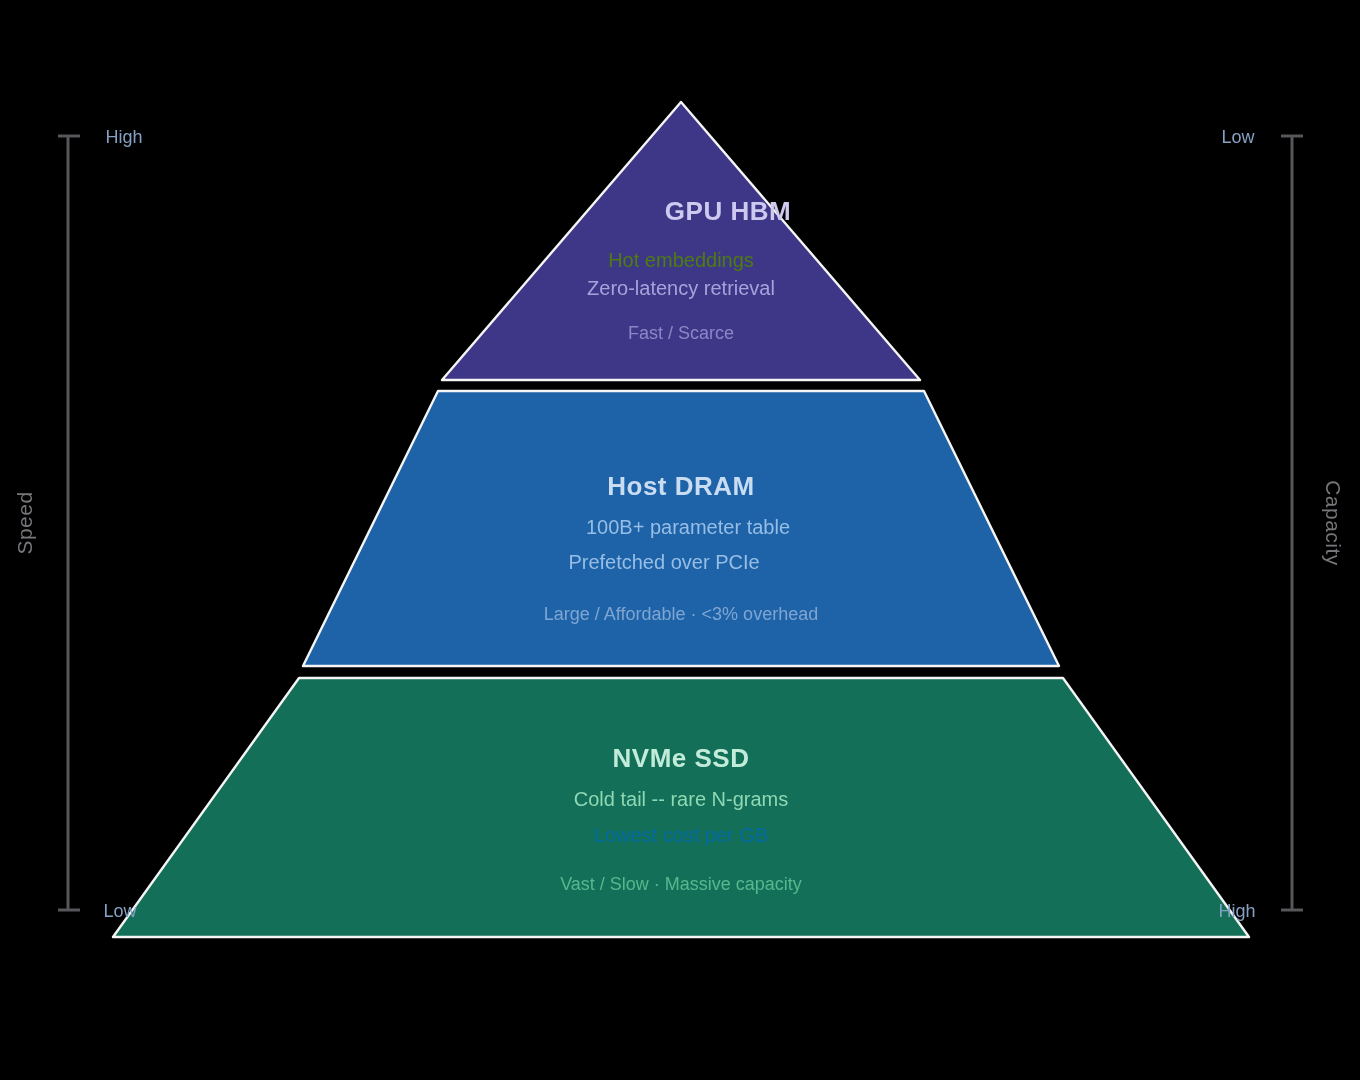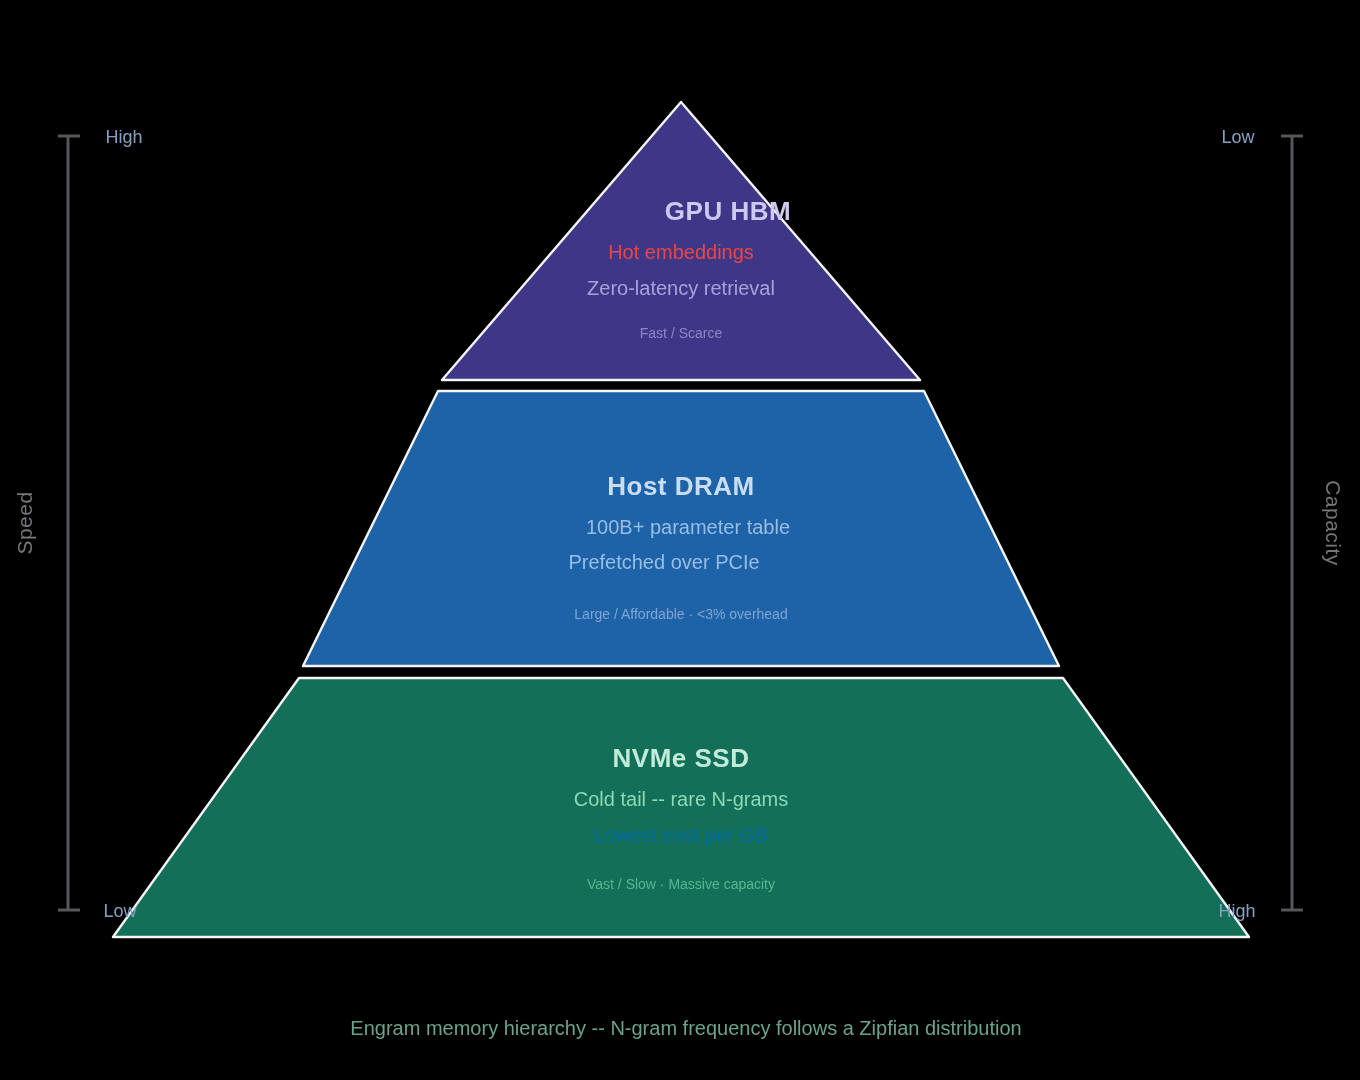--- a/index.html
+++ b/index.html
@@ -12,21 +12,21 @@
   }
   .layer { position: absolute; left: 0; top: 0; }
   .txt {
     position: absolute;
     transform: translate(-50%, -50%);
     white-space: nowrap;
     text-align: center;
   }
   .tier-title { font-size: 26px; font-weight: 700; letter-spacing: 0.5px; }
   .tier-line  { font-size: 20px; }
-  .tier-stat  { font-size: 14px; }
+  .tier-stat  { font-size: 18px; }
   .endpoint   { font-size: 18px; }
   .axis-title { font-size: 21px; letter-spacing: 0.5px; }
   .axis-title.left  { transform: translate(-50%, -50%) rotate(-90deg); }
   .axis-title.right { transform: translate(-50%, -50%) rotate(90deg); }
   .caption { font-size: 20px; }
 </style>
 </head>
 <body>
 
 <div class="stage" style="background: rgb(0, 0, 0);">
@@ -46,21 +46,21 @@
     </g>
 
     <g stroke="#57575b" stroke-width="3">
       <line x1="1292" y1="136" x2="1292" y2="910"></line>
       <line x1="1281" y1="136" x2="1303" y2="136"></line>
       <line x1="1281" y1="910" x2="1303" y2="910"></line>
     </g>
   </svg>
 
   <div class="txt tier-title" style="left: 681px; top: 211px; color: rgb(205, 201, 239); margin-left: 47px;">GPU HBM</div>
-  <div class="txt tier-line" style="left: 681px; top: 252px; color: #ef4444; text-align: right;">Hot embeddings</div>
+  <div class="txt tier-line" style="left: 681px; top: 260px; color: #4d7c0f; text-align: right;">Hot embeddings</div>
   <div class="txt tier-line" style="left: 681px; top: 288px; color: rgb(168, 162, 220);">Zero-latency retrieval</div>
   <div class="txt tier-stat" style="left: 681px; top: 333px; color: rgb(141, 134, 198);">Fast / Scarce</div>
 
   <div class="txt tier-title" style="left: 681px; top: 486px; color: rgb(200, 220, 242);">Host DRAM</div>
   <div class="txt tier-line" style="left: 688px; top: 527px; color: rgb(150, 190, 230);">100B+ parameter table</div>
   <div class="txt tier-line" style="left: 664px; top: 562px; color: rgb(150, 190, 230);">Prefetched over PCIe</div>
   <div class="txt tier-stat" style="left: 681px; top: 614px; color: rgb(127, 166, 210);">Large / Affordable · &lt;3% overhead</div>
 
   <div class="txt tier-title" style="left: 681px; top: 758px; color: rgb(194, 236, 217); text-align: right;">NVMe SSD</div>
   <div class="txt tier-line" style="left: 681px; top: 799px; color: rgb(142, 216, 180);">Cold tail -- rare N-grams</div>
@@ -68,14 +68,13 @@
   <div class="txt tier-stat" style="left: 681px; top: 884px; color: rgb(87, 184, 142);">Vast / Slow · Massive capacity</div>
 
   <div class="txt endpoint" style="left: 124px; top: 137px; color: rgb(133, 160, 194);">High</div>
   <div class="txt endpoint" style="left: 120px; top: 911px; color: rgb(133, 160, 194);">Low</div>
   <div class="txt endpoint" style="left: 1238px; top: 137px; color: rgb(133, 160, 194);">Low</div>
   <div class="txt endpoint" style="left: 1237px; top: 911px; color: rgb(133, 160, 194);">High</div>
 
   <div class="txt axis-title left" style="left: 25px; top: 523px; color: rgb(119, 119, 123);">Speed</div>
   <div class="txt axis-title right" style="left: 1333px; top: 523px; color: rgb(119, 119, 123);">Capacity</div>
 
-  <div class="txt caption" style="left: 686px; top: 1028px; color: rgb(107, 162, 139);">Engram memory hierarchy -- N-gram frequency follows a Zipfian distribution</div>
 </div>
 
 </body></html>

